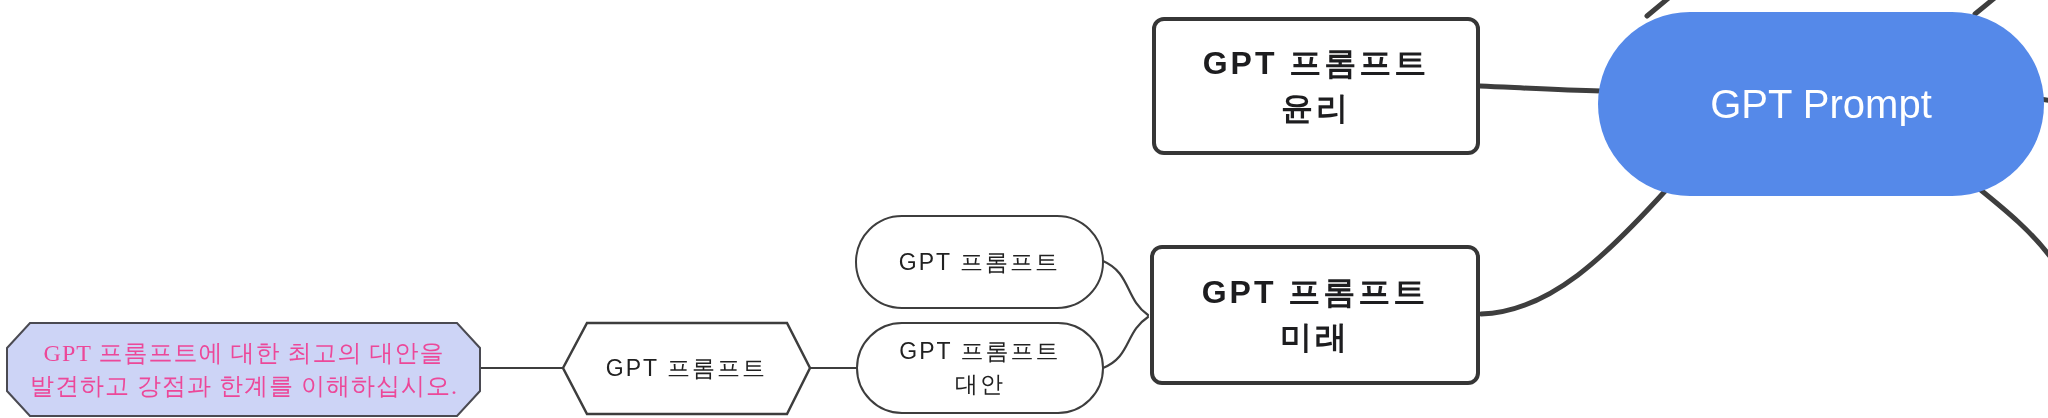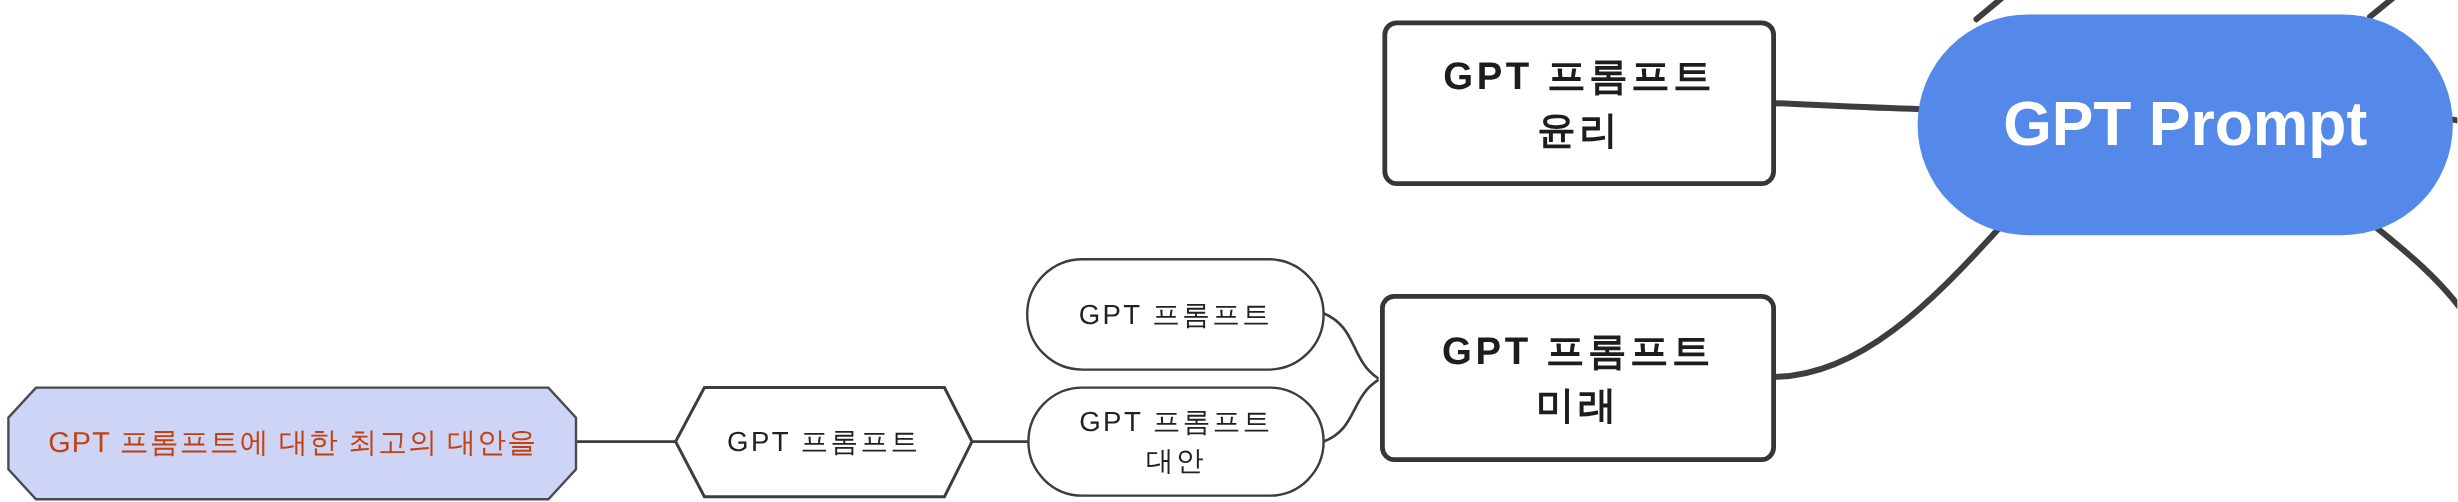--- a/index.html
+++ b/index.html
@@ -38,22 +38,22 @@
     color: #1d1d1f;
     letter-spacing: 3px;
     line-height: 45px;
     white-space: nowrap;
   }
   .root {
     background: #5589e9;
     border-radius: 92px;
   }
   .root .line {
-    font-size: 52px;
-    font-weight: bold;
+    font-size: 40px;
+    font-weight: normal;
     color: #ffffff;
     line-height: 52px;
     white-space: nowrap;
   }
   .pill {
     background: #ffffff;
     border: 2.5px solid #3d3d3d;
     border-radius: 47px;
   }
   .pill .line, .shape-label .line {
@@ -79,24 +79,25 @@
     width: 100%; height: 100%;
     display: flex;
     flex-direction: column;
     align-items: center;
     justify-content: center;
     text-align: center;
   }
   .note-label .line {
     font-size: 24px;
     font-weight: normal;
-    color: #c2410c;
+    color: #ec4899;
     letter-spacing: 1px;
     line-height: 33px;
     white-space: nowrap;
+    font-family: Liberation Serif, serif;
   }
   .edge {
     fill: none;
     stroke: #3e3e3e;
     stroke-linecap: round;
   }
   .edge.thick { stroke-width: 5px; }
   .edge.thin  { stroke-width: 2.2px; }
 </style>
 </head>
@@ -148,16 +149,17 @@
       <div class="line">GPT 프롬프트</div>
     </div>
   </div>
 
   <div class="shape-wrap" style="left:5px; top:321px; width:478px; height:97px;">
     <svg width="478" height="97" viewBox="0 0 478 97">
       <polygon points="2,27 25,2 452,2 475,27 475,70 452,95 25,95 2,70" fill="#cdd4f6" stroke="#4a4a52" stroke-width="2" stroke-linejoin="miter"></polygon>
     </svg>
     <div class="shape-label note-label">
       <div class="line">GPT 프롬프트에 대한 최고의 대안을</div>
+      <div class="line">발견하고 강점과 한계를 이해하십시오.</div>
     </div>
   </div>
 
 </div>
 
 </body></html>

